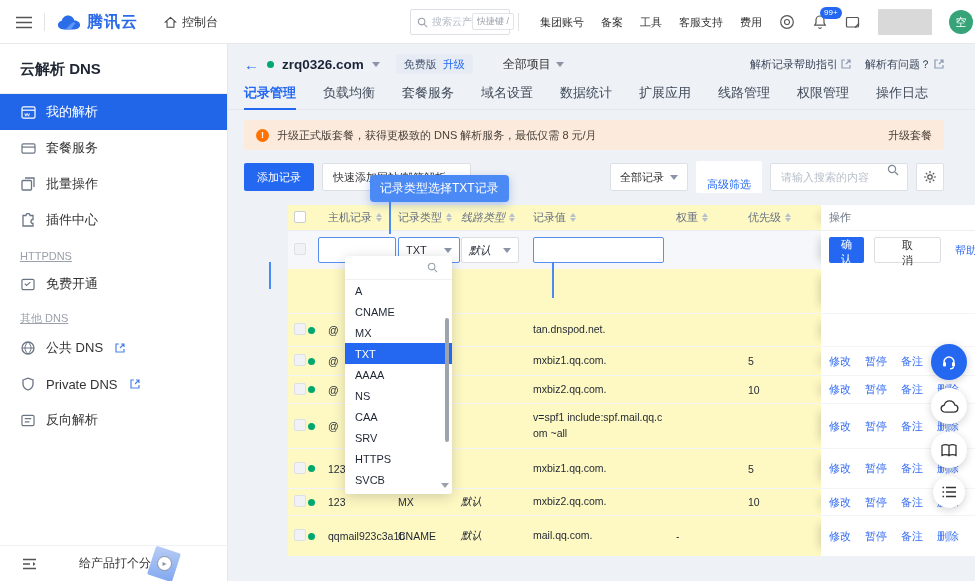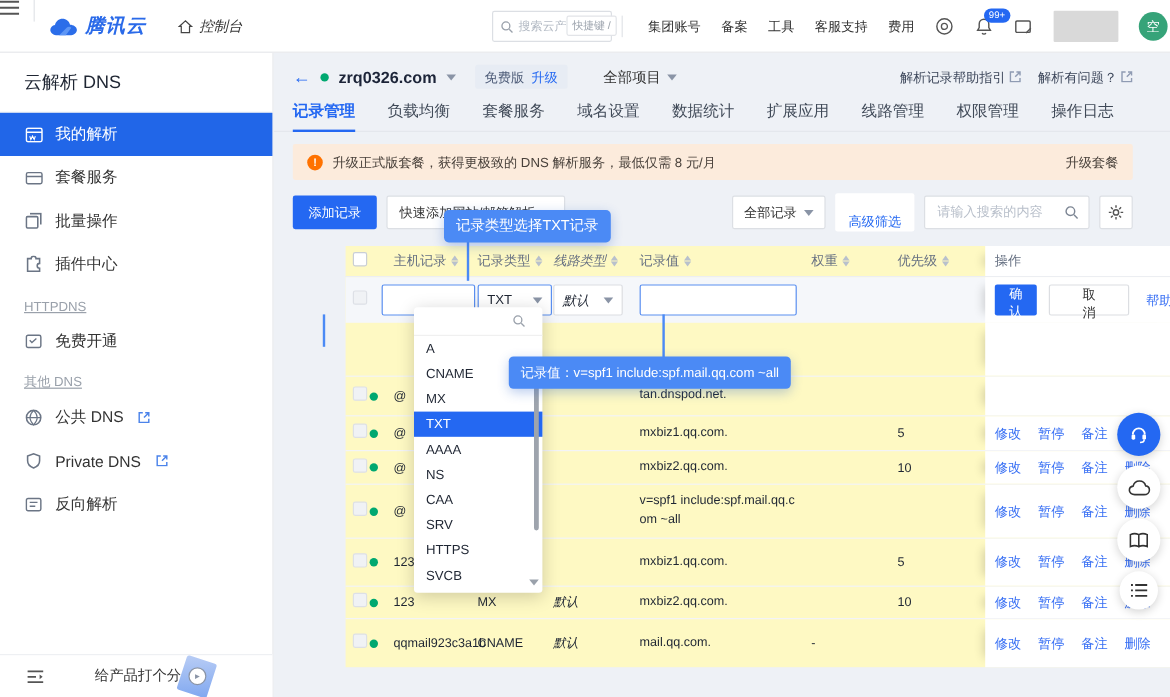--- a/index.html
+++ b/index.html
@@ -1,39 +1,39 @@
 <!DOCTYPE html>
 <html><head>
 <meta charset="utf-8">
 <style>
   html,body{margin:0;padding:0;background:#dfe3e8;}
   *{box-sizing:border-box;font-family:"Liberation Sans","DejaVu Sans",sans-serif;}
   .screen{position:relative;width:975px;height:581px;background:#eef1f6;overflow:hidden;margin:0 auto;}
 
   
   .topbar{position:absolute;left:0;top:0;width:975px;height:44px;background:#fff;border-bottom:1px solid #e6e8eb;z-index:60;}
-  .topbar-left{position:absolute;left:0;top:0;height:44px;display:flex;font-style:italic;}
+  .topbar-left{position:absolute;left:0;top:0;height:44px;display:flex;align-items:center;padding-left:16px;}
   .tb-divider{width:1px;height:18px;background:#e2e4e8;margin:0 12px;}
   .brand{display:flex;align-items:center;gap:6px;}
   .brand-text{color:#2a6ae9;font-size:16px;font-weight:bold;letter-spacing:1px;}
   .console{display:flex;align-items:center;gap:5px;margin-left:26px;font-size:12px;color:#333;}
   .tb-search{position:absolute;left:410px;top:9px;width:100px;height:26px;border:1px solid #dcdfe4;border-radius:2px;display:flex;align-items:center;padding:0 6px;gap:4px;background:#fff;overflow:hidden;}
   .tb-search-ph{font-size:10px;color:#b3bac4;white-space:nowrap;}
   .shortcut{position:absolute;left:472px;top:13px;border:1px solid #e2e4e8;border-radius:2px;color:#9aa1ab;font-size:9px;padding:1px 4px;background:#fff;}
   .tb-div2{position:absolute;left:518px;top:13px;width:1px;height:18px;background:#e2e4e8;}
   .topbar-right{position:absolute;right:2px;top:0;height:44px;display:flex;align-items:center;gap:17px;}
   .tb-item{font-size:11px;color:#333;white-space:nowrap;cursor:pointer;}
   .tb-icon{position:relative;display:flex;align-items:center;}
   .badge99{position:absolute;top:-7px;left:8px;background:#2468f2;color:#fff;font-size:8px;border-radius:8px;padding:1px 4px;line-height:1.2;}
   .gray-redact{width:54px;height:26px;background:#d9d9d9;border-radius:1px;}
   .avatar{width:24px;height:24px;border-radius:50%;background:#36a379;color:#fff;font-size:11px;display:flex;align-items:center;justify-content:center;}
 
   
   .sidebar{position:absolute;left:0;top:44px;width:228px;height:537px;background:#fff;border-right:1px solid #e6e8eb;z-index:5;}
-  .side-title{height:50px;line-height:50px;padding-left:20px;font-size:15px;font-weight:normal;color:#1f2633;border-bottom:1px solid #eef0f3;}
+  .side-title{height:50px;line-height:50px;padding-left:20px;font-size:15px;font-weight:bold;color:#1f2633;border-bottom:1px solid #eef0f3;}
   .side-item{height:36px;display:flex;align-items:center;gap:10px;padding-left:20px;font-size:13px;color:#333;cursor:pointer;}
   .side-item .ic{display:flex;width:16px;justify-content:center;}
   .side-item.active{background:#2166e8;color:#fff;}
   .side-section{height:28px;display:flex;align-items:flex-end;padding:0 0 4px 20px;font-size:11px;color:#9aa1ab;text-decoration:underline;}
   .ext-ic{margin-left:2px;display:inline-flex;}
   .side-footer{position:absolute;left:0;bottom:0;width:227px;height:36px;border-top:1px solid #eef0f3;display:flex;align-items:center;padding-left:22px;gap:0;background:#fff;}
   .feedback-txt{font-size:12px;color:#333;margin-left:42px;}
   .ribbon{position:absolute;right:50px;bottom:2px;width:26px;height:30px;background:linear-gradient(160deg,#b9cdf5,#7fa7f0);transform:rotate(18deg);border-radius:2px;z-index:0;}
   .fb-circle{position:relative;z-index:1;width:15px;height:15px;border:1px solid #8a94a6;border-radius:50%;margin-left:6px;display:flex;align-items:center;justify-content:center;color:#8a94a6;font-size:8px;background:#fff;}
 
@@ -60,21 +60,21 @@
   .notice-ic{width:13px;height:13px;border-radius:50%;background:#ff7200;color:#fff;font-size:9px;font-weight:bold;display:flex;align-items:center;justify-content:center;flex:none;}
   .notice-txt{font-size:11px;color:#48403a;}
   .notice-act{margin-left:auto;font-size:11px;color:#48403a;cursor:pointer;}
 
   .toolbar{margin:13px 31px 16px 16px;height:28px;display:flex;align-items:center;}
   .btn-primary{height:28px;background:#2468f2;color:#fff;font-size:11px;border:none;border-radius:2px;padding:0 13px;cursor:pointer;}
   .btn-white{height:28px;background:#fff;color:#333;font-size:11px;border:1px solid #dcdfe4;border-radius:2px;padding:0 10px;cursor:pointer;display:flex;align-items:center;gap:6px;margin-left:8px;white-space:nowrap;overflow:hidden;}
   .tb-right{margin-left:auto;display:flex;align-items:center;gap:8px;}
   .sel-white{height:28px;background:#fff;border:1px solid #dcdfe4;border-radius:2px;font-size:11px;color:#333;display:flex;align-items:center;gap:6px;padding:0 9px;cursor:pointer;}
   .btn-advfilter{height:28px;background:#fff;border:none;border-radius:2px;color:#2468f2;font-size:11px;padding:16px 11px;cursor:pointer;}
-  .search-box{height:28px;width:138px;background:#fff;border:1px solid #dcdfe4;border-radius:2px;display:flex;align-items:center;padding:0 8px;}
+  .search-box{height:28px;width:138px;background:#fff;border:1px solid #dcdfe4;border-radius:2px;display:flex;padding:0 8px;}
   .search-box input{border:none;outline:none;flex:1;font-size:11px;color:#333;min-width:0;}
   .search-box input::placeholder{color:#b8bfca;}
   .icon-btn{width:28px;height:28px;background:#fff;border:1px solid #dcdfe4;border-radius:2px;display:flex;align-items:center;justify-content:center;cursor:pointer;}
 
   
   .table{position:absolute;left:16px;top:161px;width:700px;background:#fef9c3;margin-left:44px;}
   .trow,.thead,.form-row,.spacer-row{display:flex;align-items:center;}
   .thead{height:26px;border-bottom:1px solid #eceef2;}
   .hcell{display:flex;align-items:center;gap:4px;font-size:11px;color:#667082;}
   .sort{display:flex;flex-direction:column;gap:1px;}
@@ -643,21 +643,20 @@
       <div class="dd-opt">HTTPS</div>
       <div class="dd-opt">SVCB</div>
       <span class="dd-scroll"></span>
       <span class="dd-downarrow"></span>
     </div>
 
     <span class="connector cn1"></span>
     <div class="tooltip tt1">记录类型选择TXT记录</div>
     <span class="connector cn2"></span>
     <span class="connector cn3"></span>
-    <div class="tooltip tt3">记录值：v=spf1 include:spf.mail.qq.com ~all</div>
   </div>
 
   <div class="fab blue fab1">
     <svg width="18" height="18" viewBox="0 0 18 18">
         <path d="M4 9a5 5 0 0 1 10 0" fill="none" stroke="#fff" stroke-width="1.5"></path>
         <rect x="3" y="9" width="3" height="4.5" rx="1.2" fill="#fff"></rect>
         <rect x="12" y="9" width="3" height="4.5" rx="1.2" fill="#fff"></rect>
         <path d="M13.5 13.5c0 1.5-1.5 2.3-3.5 2.3" fill="none" stroke="#fff" stroke-width="1.3"></path>
       </svg>
   </div>

